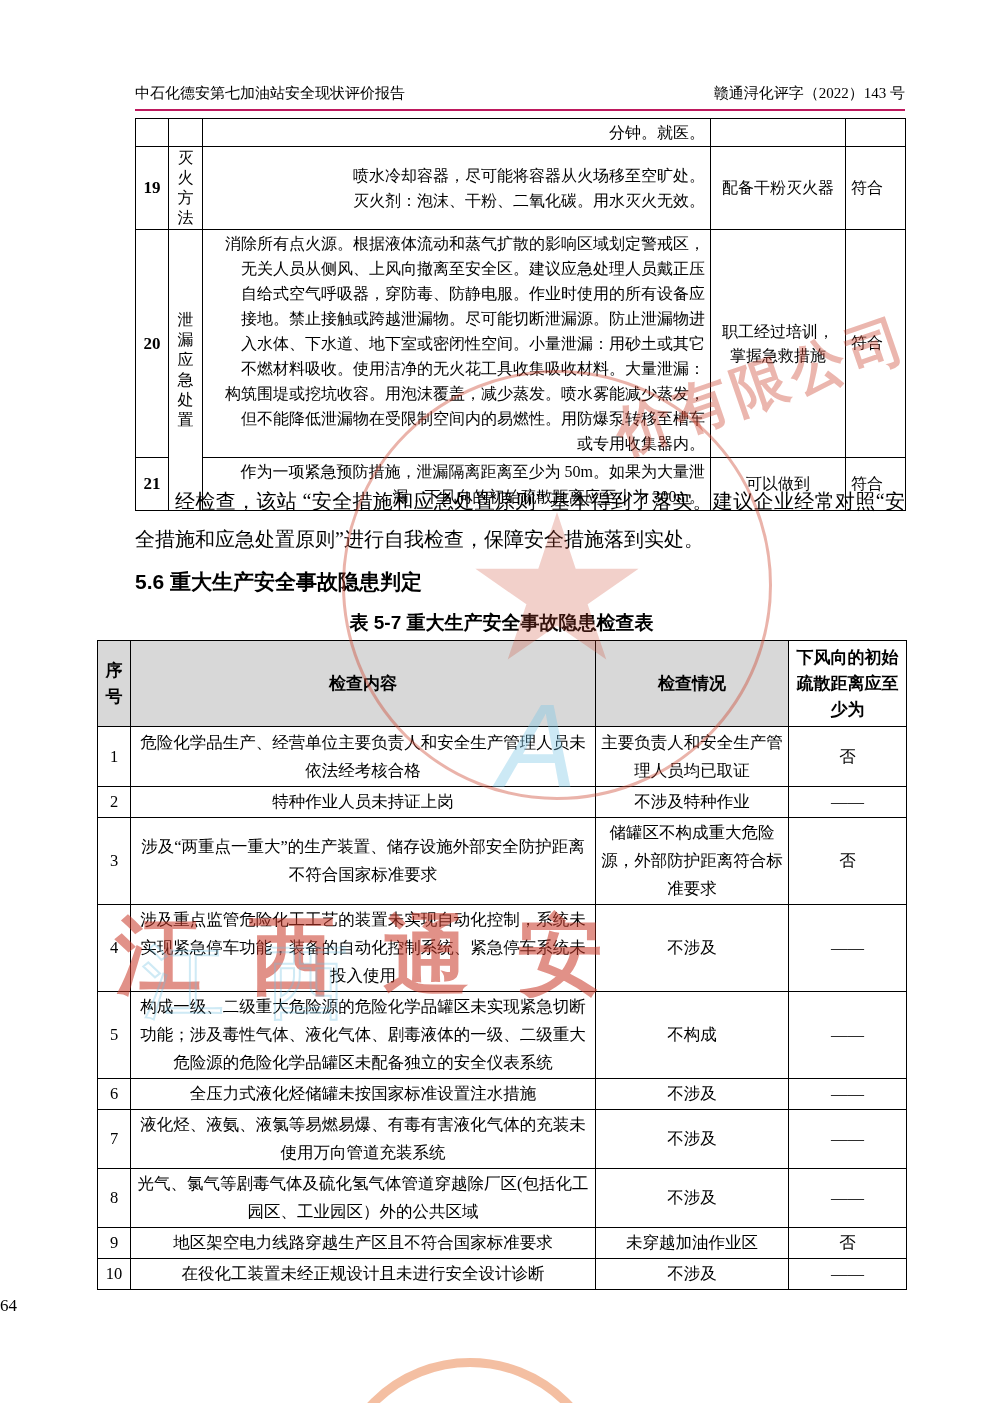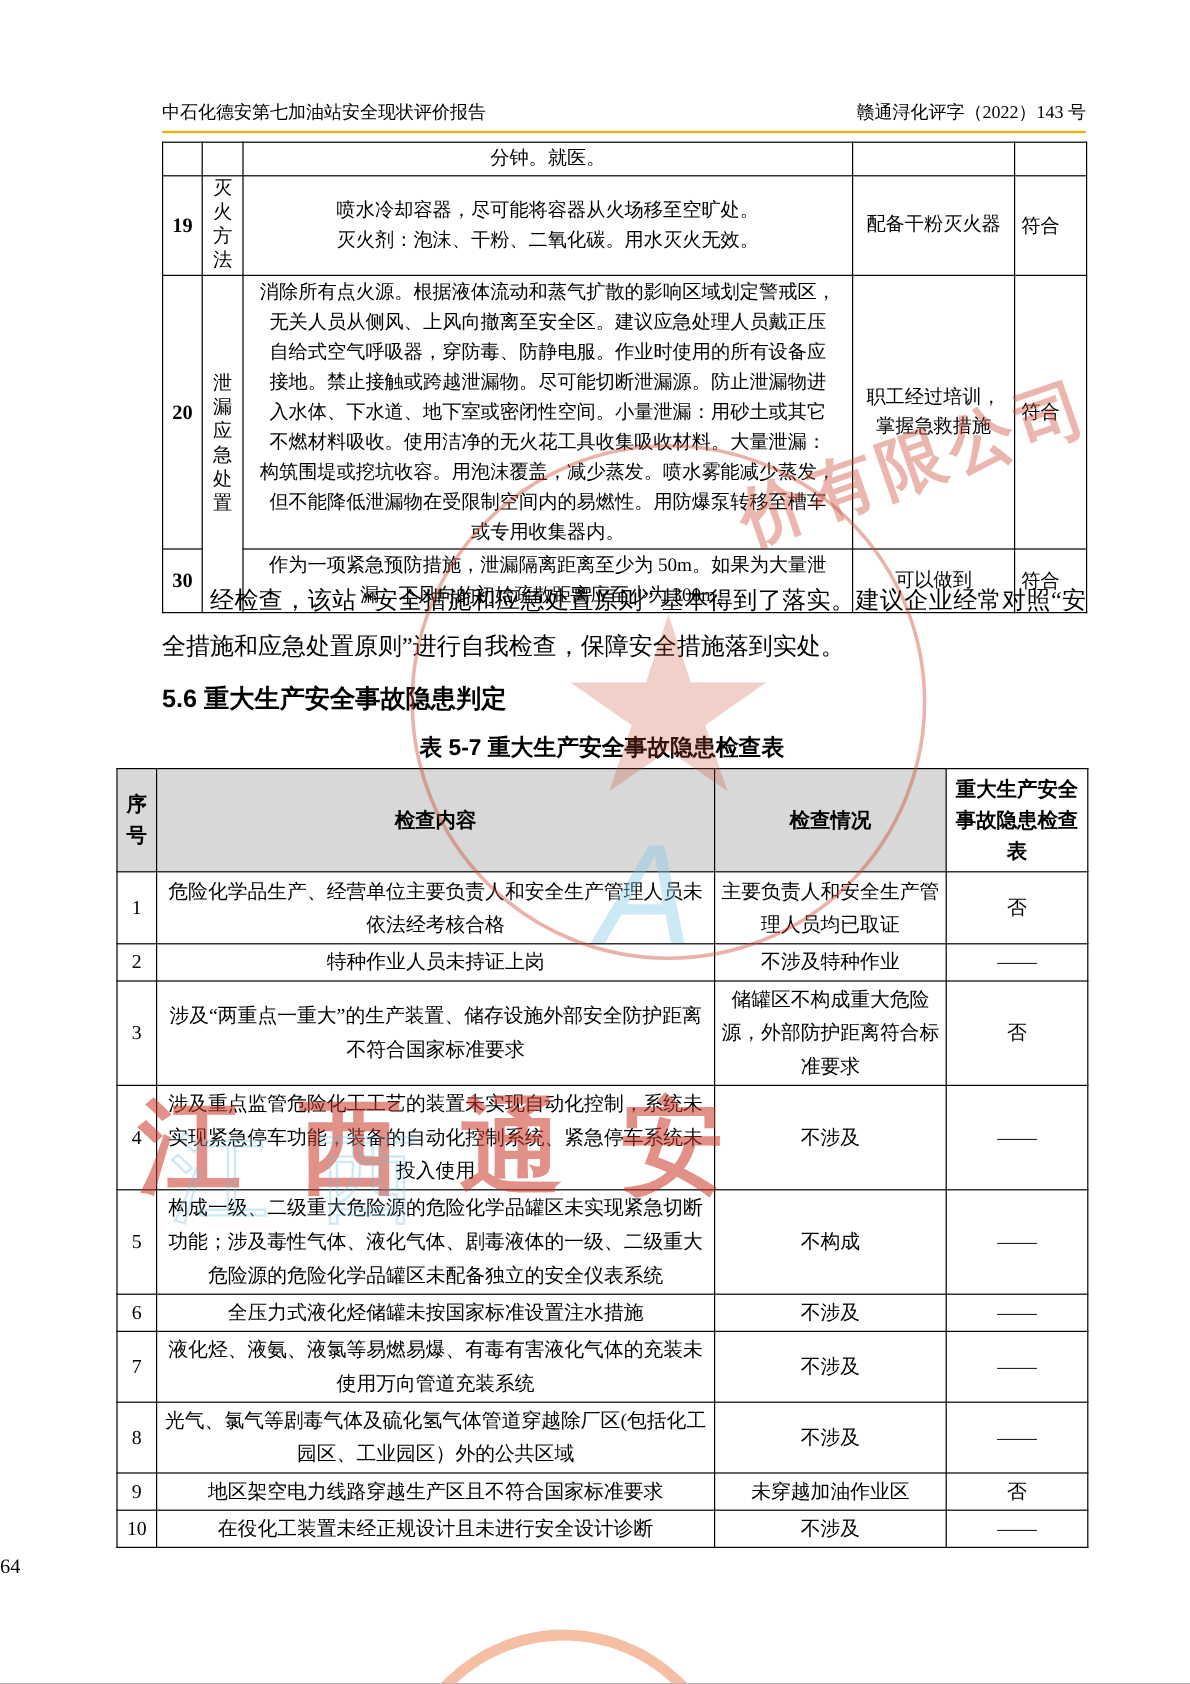--- a/index.html
+++ b/index.html
@@ -6,31 +6,31 @@
   html,body { background:#888; }
   body { font-family:"Liberation Serif","DejaVu Serif",serif; color:#000; }
   .page {
     position:relative; width:992px; height:1403px; margin:0 auto;
     background:#ffffff; overflow:hidden;
   }
   
   .pg-header {
     position:absolute; top:84px; left:135px; width:770px;
     display:flex; justify-content:space-between; align-items:flex-end;
-    font-size:15px; padding-bottom:6px; border-bottom:2px solid #eab308;
+    font-size:15px; padding-bottom:6px; border-bottom:2px solid #be185d;
   }
   
   table { border-collapse:collapse; table-layout:fixed; }
   td { border:1px solid #000; vertical-align:middle; overflow:hidden; }
   
   .t1 { position:absolute; top:118px; left:135px; width:770px; font-size:16px; }
   .t1 td { padding:1px 5px; }
   .t1 .num { text-align:center; font-weight:bold; font-size:17px; }
   .t1 .lbl { text-align:center; font-size:16px; line-height:1.25; padding:1px 1px; }
-  .t1 .cnt { text-align:center; white-space:pre-line; line-height:25px; }
+  .t1 .cnt { text-align:right; white-space:pre-line; line-height:25px; }
   .t1 .sts { text-align:center; line-height:1.5; }
   .t1 .vrd { text-align:left; }
   .t1 tr.r0 { height:22px; }
   .t1 tr.r1 { height:58px; }
   .t1 tr.r2 { height:228px; }
   .t1 tr.r3 { height:48px; }
   
   .para {
     position:absolute; top:482px; left:135px; width:770px;
     font-size:20px; line-height:38px; text-align:justify; text-indent:2em;
@@ -142,21 +142,21 @@
 接地。禁止接触或跨越泄漏物。尽可能切断泄漏源。防止泄漏物进
 入水体、下水道、地下室或密闭性空间。小量泄漏：用砂土或其它
 不燃材料吸收。使用洁净的无火花工具收集吸收材料。大量泄漏：
 构筑围堤或挖坑收容。用泡沫覆盖，减少蒸发。喷水雾能减少蒸发，
 但不能降低泄漏物在受限制空间内的易燃性。用防爆泵转移至槽车
 或专用收集器内。</td>
       <td class="sts">职工经过培训，掌握急救措施</td>
       <td class="vrd">符合</td>
     </tr>
     <tr class="r3">
-      <td class="num">30</td>
+      <td class="num">21</td>
       <td class="cnt">作为一项紧急预防措施，泄漏隔离距离至少为 50m。如果为大量泄
 漏，下风向的初始疏散距离应至少为 300m。</td>
       <td class="sts">可以做到</td>
       <td class="vrd">符合</td>
     </tr>
   </tbody>
     </table>
 
   <p class="para">经检查，该站 “安全措施和应急处置原则” 基本得到了落实。建议企业经常对照“安全措施和应急处置原则”进行自我检查，保障安全措施落到实处。</p>
 
@@ -168,21 +168,21 @@
         <col style="width:33px">
         <col style="width:465px">
         <col style="width:193px">
         <col style="width:118px">
       </colgroup>
     <tbody>
         <tr class="hrow">
       <td class="hd hd-grey">序号</td>
       <td class="hd hd-grey">检查内容</td>
       <td class="hd hd-grey">检查情况</td>
-      <td class="hd">重大生产安全事故隐患检查表</td>
+      <td class="hd">下风向的初始疏散距离应至少为</td>
     </tr>
     <tr class="h60">
       <td>1</td>
       <td>危险化学品生产、经营单位主要负责人和安全生产管理人员未依法经考核合格</td>
       <td>主要负责人和安全生产管理人员均已取证</td>
       <td>否</td>
     </tr>
     <tr class="h30">
       <td>2</td>
       <td>特种作业人员未持证上岗</td>

